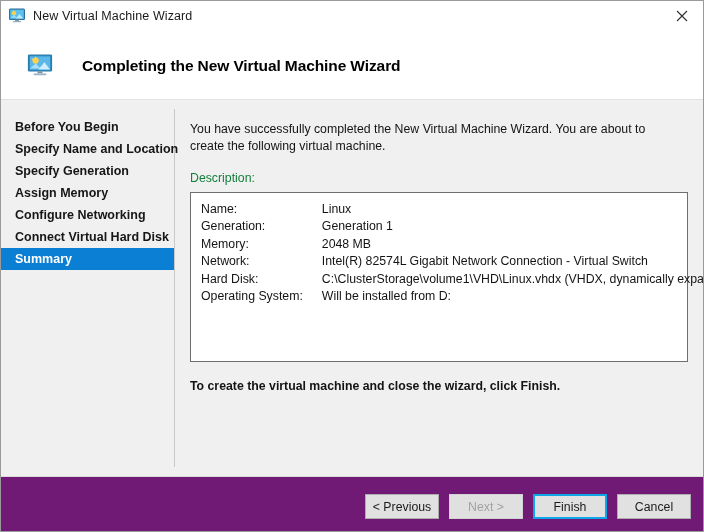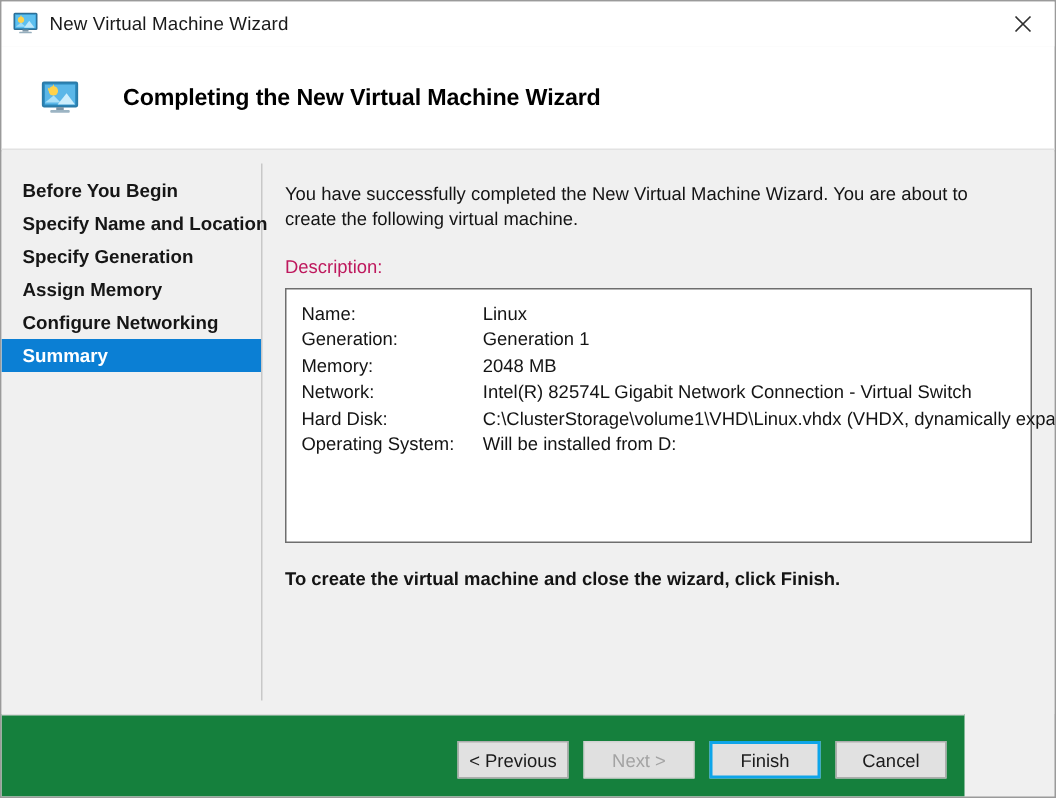--- a/index.html
+++ b/index.html
@@ -140,21 +140,21 @@
   .intro {
     width: 463px;
     margin-top: 20px;
     font-size: 12.3px;
     line-height: 17px;
     color: #141414;
   }
   .desc-label {
     margin-top: 16px;
     font-size: 12.3px;
-    color: #be185d;
+    color: #15803d;
   }
   .desc-box {
     margin-top: 7px;
     width: 498px;
     height: 170px;
     box-sizing: border-box;
     background: #ffffff;
     border: 1px solid #6e6e6e;
     padding: 9px 10px 0 10px;
   }
@@ -174,23 +174,23 @@
     margin-top: 17px;
     font-size: 12.3px;
     color: #141414;
     font-weight: bold;
   }
 
   
   .footer {
     position: absolute;
     left: 0; top: 475px;
-    width: 642px;
+    width: 702px;
     height: 55px;
-    background: #15803d;
+    background: #701a75;
     border-top: 1px solid #dcdcdc;
     box-sizing: border-box;
   }
   .btn-row {
     position: absolute;
     right: 12px;
     top: 17px;
     display: flex;
     gap: 10px;
   }
@@ -265,20 +265,21 @@
 
   <div class="body-area">
     <div class="vdivider"></div>
 
     <div class="sidebar">
       <div class="nav-item"><span>Before You Begin</span></div>
       <div class="nav-item"><span>Specify Name and Location</span></div>
       <div class="nav-item"><span>Specify Generation</span></div>
       <div class="nav-item"><span>Assign Memory</span></div>
       <div class="nav-item"><span>Configure Networking</span></div>
+      <div class="nav-item"><span>Connect Virtual Hard Disk</span></div>
       <div class="nav-item selected"><span>Summary</span></div>
     </div>
 
     <div class="content">
       <div class="intro">You have successfully completed the New Virtual Machine Wizard. You are about to create the following virtual machine.</div>
       <div class="desc-label">Description:</div>
 
       <div class="desc-box">
         <table class="desc-table">
           <tbody>

